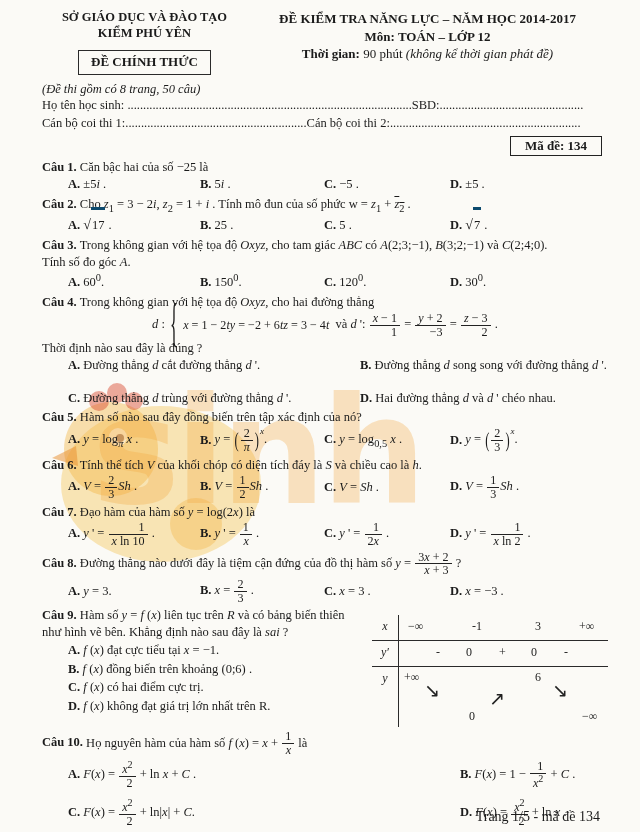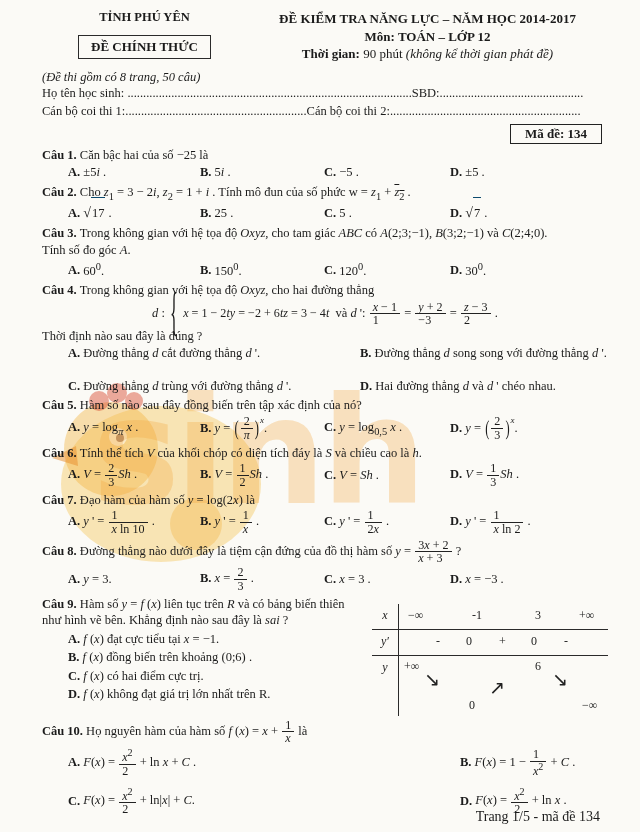--- a/index.html
+++ b/index.html
@@ -32,26 +32,26 @@
   .qline2{margin-top:0;}
   .opts4{display:grid;grid-template-columns:132px 124px 126px auto;margin-left:26px;margin-top:1px;align-items:center;}
   .opts2{display:grid;grid-template-columns:292px auto;margin-left:26px;margin-top:1px;row-gap:16px;}
   .opts2b{display:grid;grid-template-columns:392px auto;margin-left:26px;margin-top:3px;row-gap:9px;align-items:center;}
   .optsv .opt{display:block;margin-left:26px;margin-top:2px;}
   .optl{font-weight:700;}
   .display{text-align:center;margin:2px 0 1px 0;}
   .qnote{margin-top:1px;}
 
   
-  .f{display:inline-flex;flex-direction:column;text-align:left;vertical-align:middle;line-height:1.05;margin:0 1px;font-size:0.97em;}
+  .f{display:inline-flex;flex-direction:column;text-align:right;vertical-align:middle;line-height:1.05;margin:0 1px;font-size:0.97em;}
   .fn{padding:0 3px;}
   .fd{border-top:1px solid #222;padding:0 3px;}
   .sqr{white-space:nowrap;}
   .sqr::before{content:"√";font-size:1.12em;}
-  .sqr b{font-weight:400;border-top:1px solid #0c4a6e;padding:8px 1px;}
+  .sqr b{font-weight:400;border-top:3px solid #0c4a6e;padding:8px 1px;}
   .ovl{text-decoration:overline;}
   .bp{display:inline-block;transform:scaleY(1.75);vertical-align:middle;margin:0 1px;font-weight:300;}
   .ps{font-size:0.72em;vertical-align:0.95em;}
   .brace{display:inline-block;transform:scaleY(3.1);vertical-align:middle;font-size:1.35em;font-weight:200;margin:0 5px 0 2px;}
   .sys{display:inline-flex;flex-direction:row;text-align:left;vertical-align:middle;line-height:1.3;font-size:0.97em;}
 
   
   .q9-wrap{display:flex;align-items:flex-start;}
   .q9-left{width:322px;}
   .q9-right{margin-left:14px;margin-top:8px;}
@@ -88,21 +88,22 @@
       <circle cx="84" cy="64" r="4" fill="#7a3d1f" opacity="0.55"></circle>
       <polygon points="40,72 16,84 42,92" fill="#e88c2a" opacity="0.5"></polygon>
       <circle cx="160" cy="150" r="26" fill="#f3b23c" opacity="0.35"></circle>
     </svg>
     <span class="wm-text">sinh</span>
   </div>
 
   <div class="content">
     <div class="hdr">
       <div class="hdr-left">
-        <div>TỈNH PHÚ YÊN</div>
+        <div>SỞ GIÁO DỤC VÀ ĐÀO TẠO</div>
+        <div>KIỂM PHÚ YÊN</div>
         <div class="official-box">ĐỀ CHÍNH THỨC</div>
       </div>
       <div class="hdr-right">
         <div>ĐỀ KIỂM TRA NĂNG LỰC – NĂM HỌC 2014-2017</div>
         <div>Môn: TOÁN – LỚP 12</div>
         <div class="time-line"><b class="inl">Thời gian:</b><span> 90 phút </span><i>(không kể thời gian phát đề)</i></div>
       </div>
     </div>
 
     <div class="pages-note">(Đề thi gồm có 8 trang, 50 câu)</div>

